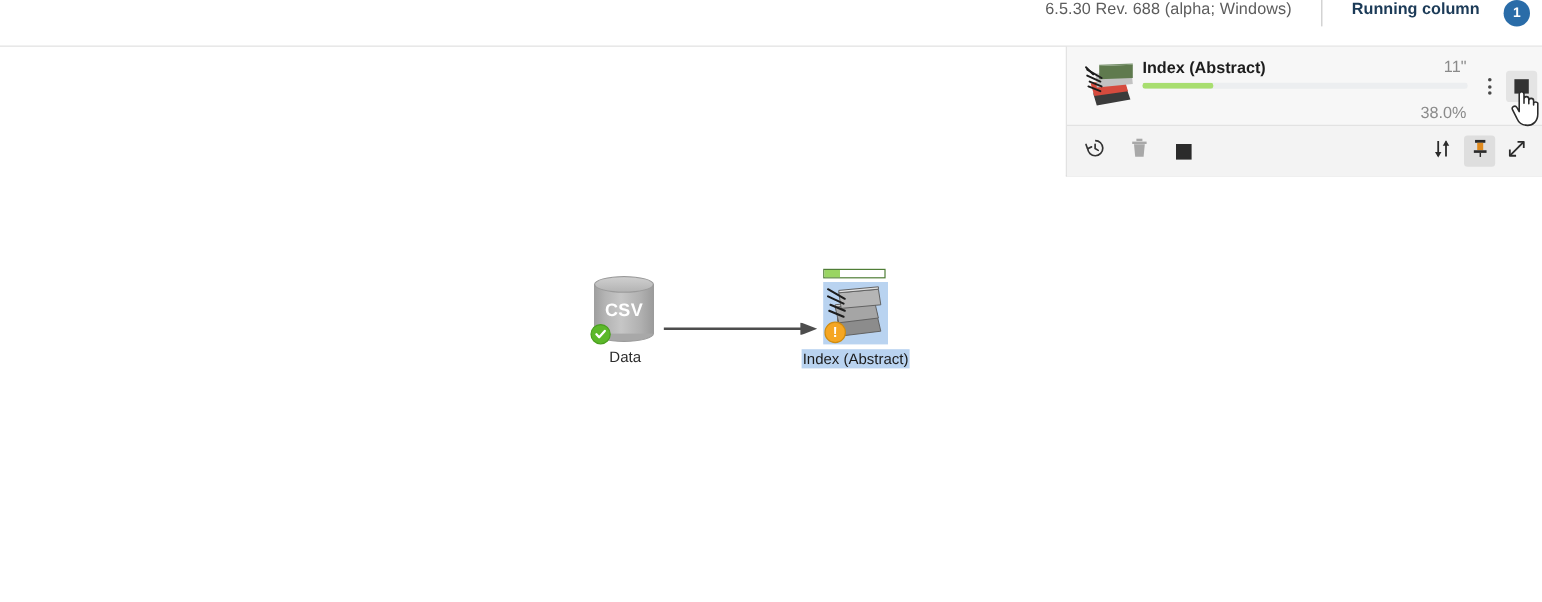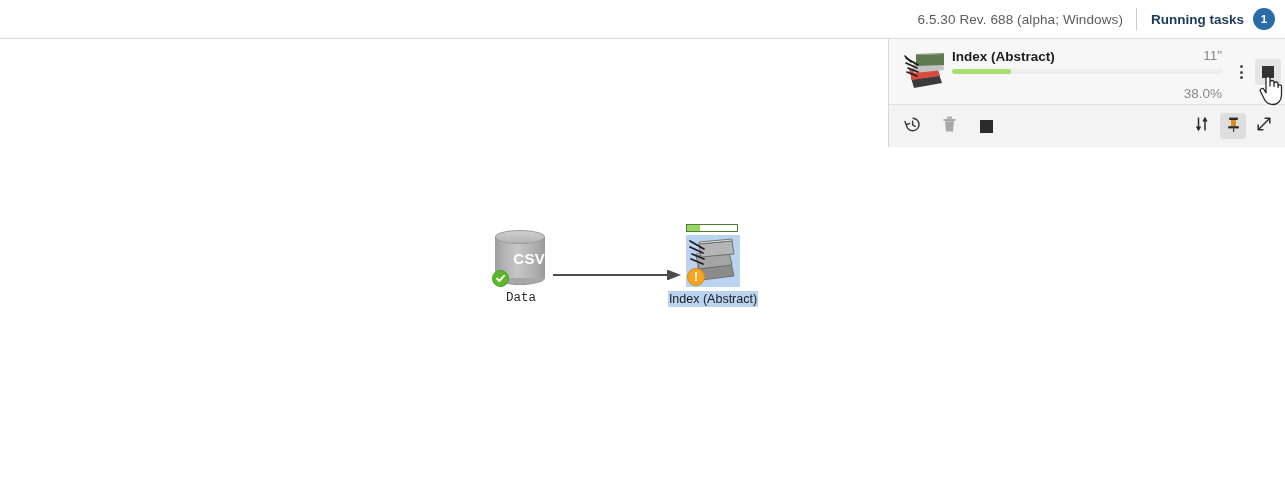--- a/index.html
+++ b/index.html
@@ -13,21 +13,21 @@
 
   
   #header {
     position: absolute; left: 0; top: 0; width: 1285px; height: 39px;
     background: #ffffff;
     border-bottom: 1px solid #dcdcdc;
     box-sizing: border-box;
   }
   #header-right {
     position: absolute; right: 8px; top: 0; height: 38px;
-    display: flex; align-items: center; gap: 0px;
+    display: flex; gap: 11px;
   }
   .version-text {
     font-size: 13.5px; color: #5c5c5c; letter-spacing: 0.1px;
     padding-right: 13px; white-space: nowrap;
   }
   .hdr-sep { width: 1px; height: 22px; background: #c9c9c9; }
   .running-label {
     font-size: 13.5px; color: #1b3a57; font-weight: bold;
     padding: 0 9px 0 14px; white-space: nowrap;
   }
@@ -122,34 +122,33 @@
     border-radius: 50%/50%;
     background: linear-gradient(to bottom,#cfcfcf,#b4b4b4);
     border:1px solid #9a9a9a; box-sizing:border-box;
   }
   .cyl-bottom {
     position:absolute; left:0; top:41px; width:50px; height:14px;
     border-radius: 50%/50%;
     background: #a8a8a8; border:1px solid #9a9a9a; box-sizing:border-box;
   }
   .cyl-label {
-    position:absolute; left:0; top:20px; width:50px; text-align:right;
+    position:absolute; left:0; top:20px; width:50px; text-align:center;
     color:#ffffff; font-size:15px; font-weight:bold; letter-spacing:0.3px;
     z-index: 3;
   }
   .ok-badge {
     position:absolute; left:-3px; top:40px; width:17px; height:17px;
     border-radius:50%; background:#5cb82a; border:1px solid #4aa01f;
     box-sizing:border-box; z-index:4;
     display:flex; align-items:center; justify-content:center;
   }
   .node-caption {
     margin-top: 6px; text-align:center; font-size:12.5px; color:#2b2b2b;
     white-space: nowrap;
-    font-family: Liberation Mono, monospace;
   }
 
   #arrow { position:absolute; left:553px; top:227px; width:128px; height:10px; }
 
   #node-index { position:absolute; left:686px; top:185px; width:54px; }
   .mini-progress {
     width: 52px; height: 8px; background:#ffffff;
     border: 1px solid #4f7d36; box-sizing:border-box; margin-bottom: 3px;
   }
   .mini-progress-fill { height: 100%; background:#9ad563; }
@@ -174,21 +173,21 @@
 </style>
 </head>
 <body>
 
 <div id="root">
 
   <div id="header">
     <div id="header-right">
       <div class="version-text">6.5.30 Rev. 688 (alpha; Windows)</div>
       <div class="hdr-sep"></div>
-      <div class="running-label">Running tasks</div>
+      <div class="running-label">Running column</div>
       <div class="count-badge">1</div>
     </div>
   </div>
 
   <div id="tasks-panel">
 
     <div id="task-row">
 
       <div id="task-icon">
         <svg width="44" height="42" viewBox="0 0 44 42" xmlns="http://www.w3.org/2000/svg">

